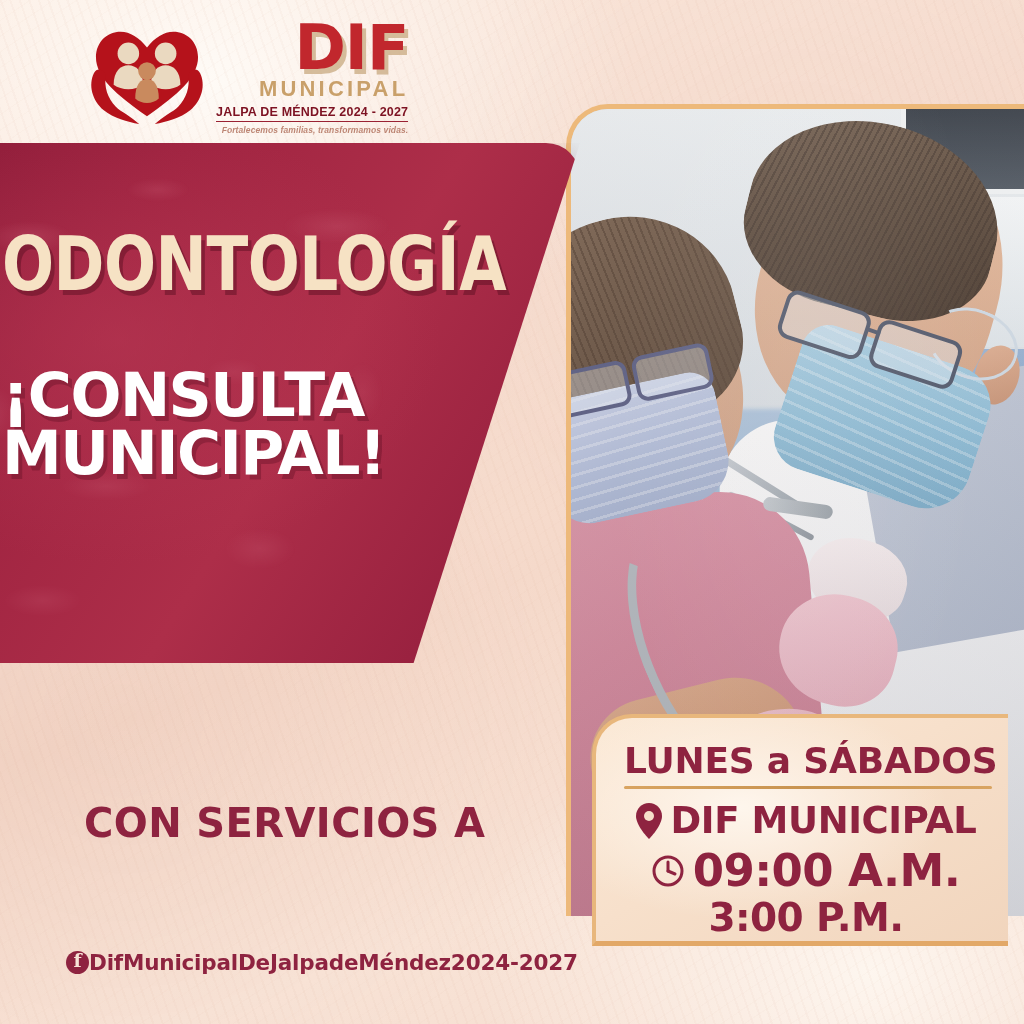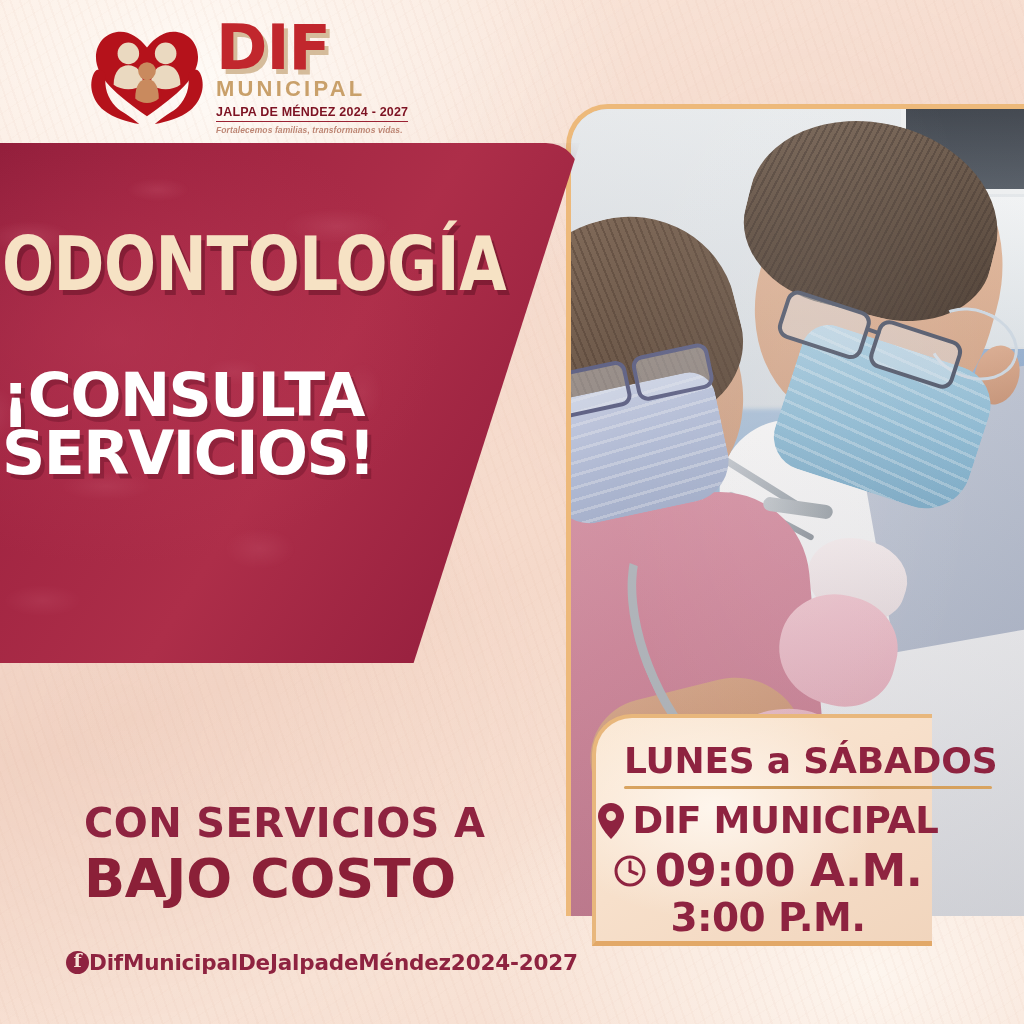--- a/index.html
+++ b/index.html
@@ -29,20 +29,21 @@
       repeating-linear-gradient(-34deg, rgba(226,186,166,.13) 0 1px, rgba(0,0,0,0) 1px 13px),
       radial-gradient(circle at 12% 70%, rgba(216,170,150,.18), rgba(0,0,0,0) 38%),
       radial-gradient(circle at 78% 22%, rgba(222,180,160,.14), rgba(0,0,0,0) 34%);
   }
 
   
   #logo-bar {
     position:absolute; left:0; top:0; width:1024px; height:148px;
     display:flex; align-items:flex-start; justify-content:flex-start;
     padding:22px 0 0 88px;
+    text-align:right;
   }
   .logo-wrap { display:flex; align-items:flex-start; gap:10px; }
 
   .heart-mark { width:118px; height:106px; flex:0 0 auto; }
 
   .logo-text { padding-top:2px; display:flex; flex-direction:column; }
   .dif-word {
     position:relative;
     font-size:62px; line-height:.78; font-weight:bold;
     letter-spacing:-1px;
@@ -382,21 +383,21 @@
     text-align:center; color:#f7e4d8;
     font-family:"DejaVu Serif", serif; font-weight:bold; font-size:19px;
   }
   #fb-handle {
     font-size:21.5px; font-weight:bold; color:#8e2340;
     letter-spacing:-.2px; font-family:"DejaVu Sans","Liberation Sans", sans-serif;
   }
 
   
   #schedule-panel {
-    position:absolute; left:592px; top:714px; width:340px; height:232px;
+    position:absolute; left:592px; top:714px; width:416px; height:232px;
     background:
       radial-gradient(ellipse 70% 70% at 35% 40%, rgba(255,248,240,.9), rgba(0,0,0,0) 72%),
       linear-gradient(150deg,#fbe9d6 0%,#f7e0cb 45%,#f1d5bd 100%);
     border-top-left-radius:40px;
     border-top:4px solid #e8b77c;
     border-left:4px solid #e8b77c;
     border-bottom:5px solid #e2a867;
     padding:22px 20px 16px 28px;
     text-align:center;
   }
@@ -505,28 +506,27 @@
     </div>
   </div>
 
   <div id="banner-gold"></div>
   <div id="banner">
     <div class="banner-pattern"></div>
     <div class="banner-inner">
       <div id="title-odontologia">ODONTOLOGÍA</div>
       <div id="subtitle-block">
         <span class="ln">¡CONSULTA</span>
-        <span class="ln">SERVICIOS!</span>
+        <span class="ln">MUNICIPAL!</span>
       </div>
     </div>
   </div>
 
   <div id="bajo-costo-block">
     <div class="bc-line1">CON SERVICIOS A</div>
-    <div class="bc-line2">BAJO COSTO</div>
   </div>
 
   <div id="fb-footer">
     <span class="fb-icon"></span>
     <span id="fb-handle">DifMunicipalDeJalpadeMéndez2024-2027</span>
   </div>
 
   <div id="schedule-panel">
     <div id="days-line">LUNES a SÁBADOS</div>
     <div class="gold-rule"></div>

